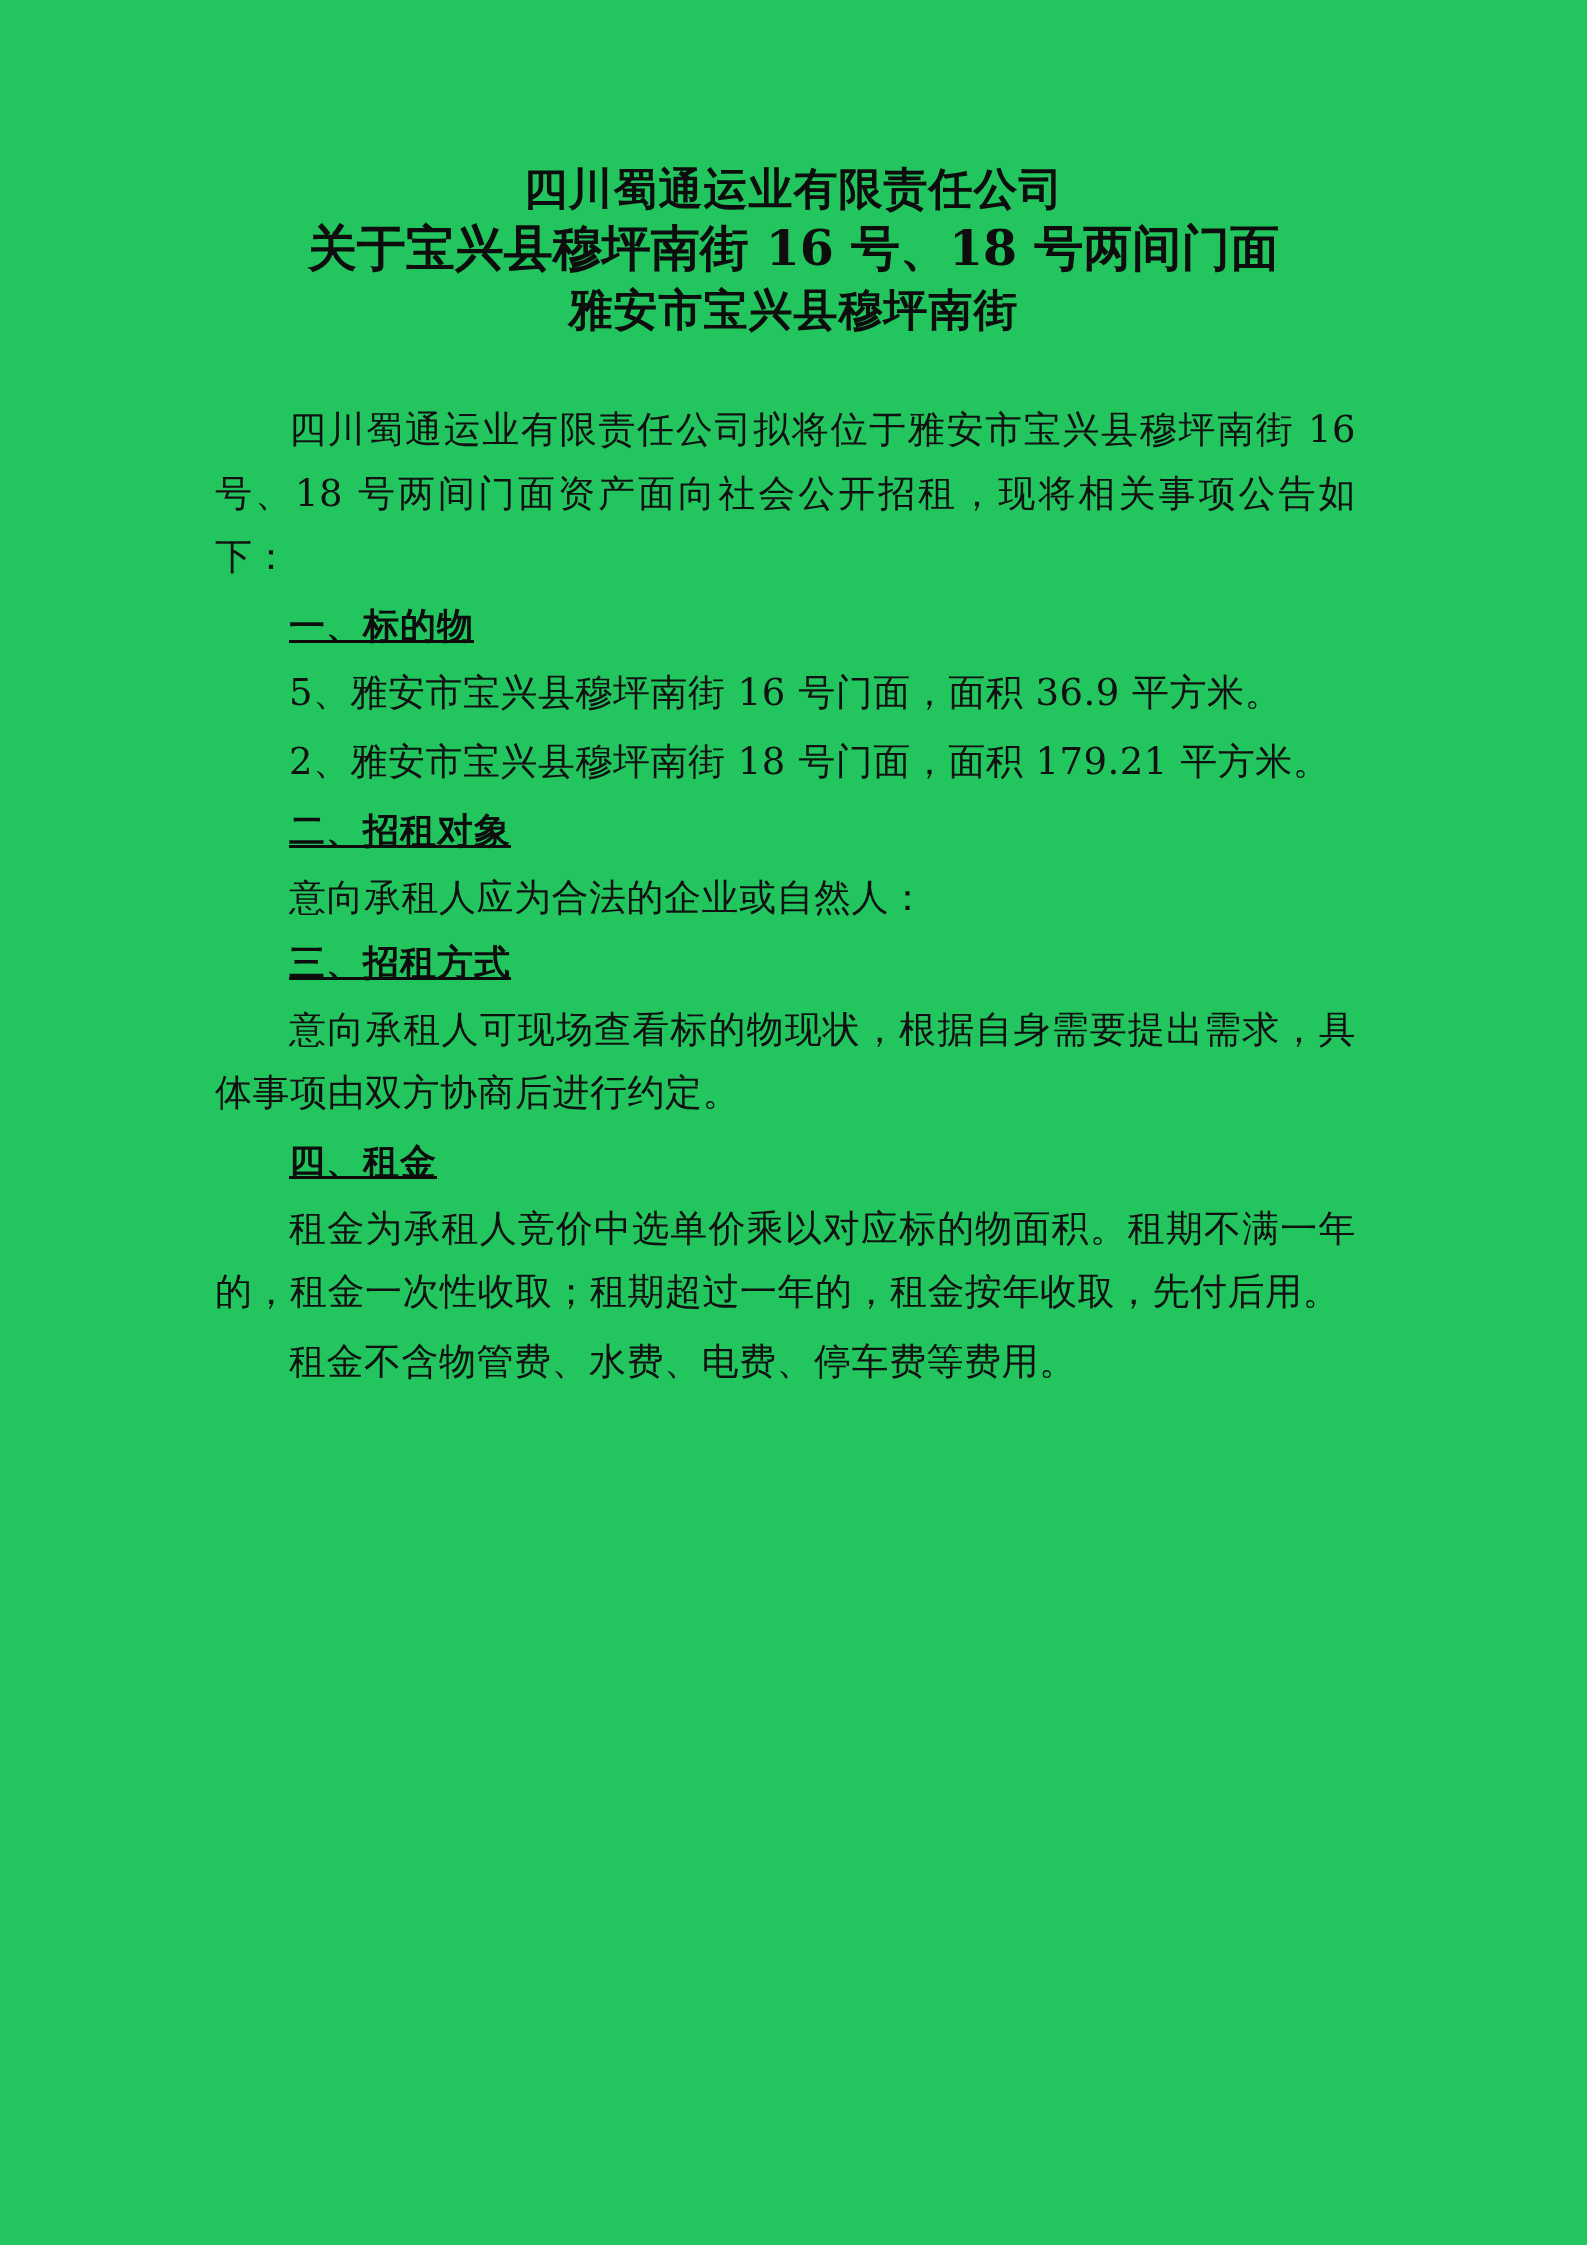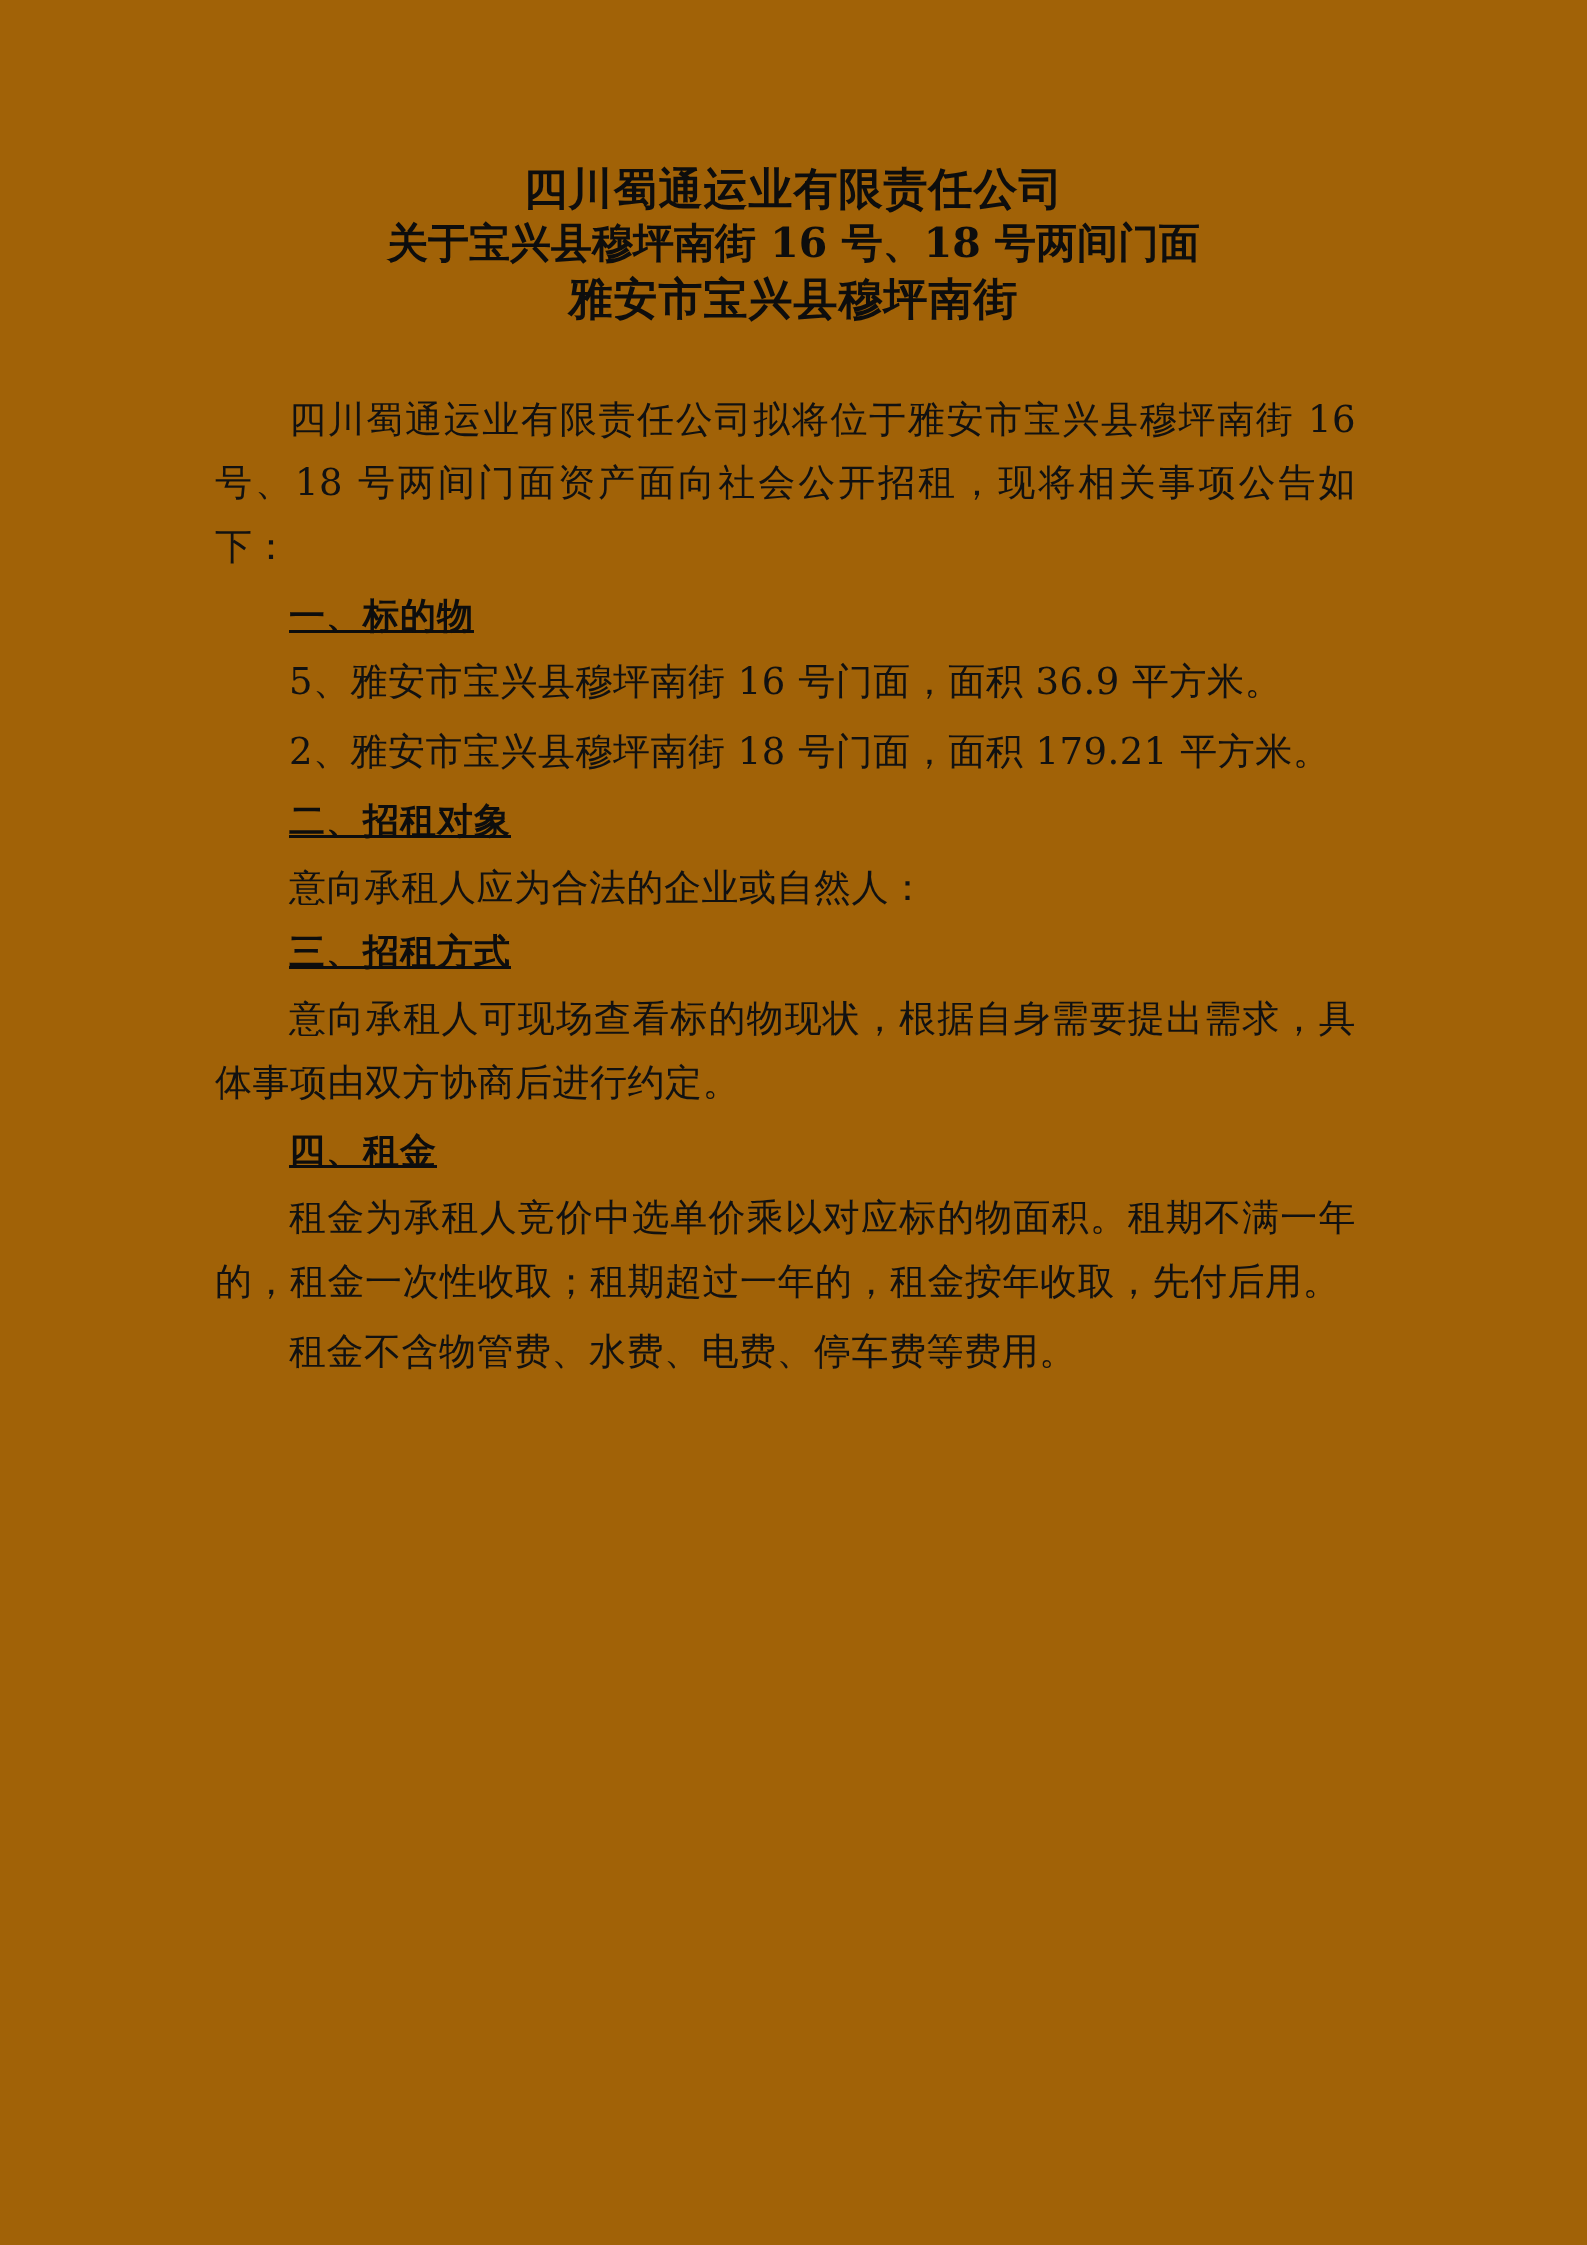--- a/index.html
+++ b/index.html
@@ -7,21 +7,21 @@
     padding: 0;
     background: #ffffff;
   }
   body {
     font-family: "DejaVu Serif", serif;
   }
   .page {
     width: 1587px;
     height: 2245px;
     box-sizing: border-box;
-    background: #a16207;
+    background: #22c55e;
     position: relative;
     padding: 0;
     overflow: hidden;
   }
   .doc-body {
     box-sizing: border-box;
     padding: 160px 215px 0 215px;
   }
   .title-block {
     text-align: center;
@@ -30,21 +30,21 @@
   .title-line {
     font-family: "DejaVu Serif", serif;
     font-weight: bold;
     font-size: 44px;
     line-height: 1.30;
     letter-spacing: 1px;
     color: #0d0d0d;
     white-space: nowrap;
   }
   .title-line.wide {
-    font-size: 41px;
+    font-size: 49px;
     letter-spacing: 0px;
   }
   p.para {
     font-family: "DejaVu Serif", serif;
     font-size: 37px;
     line-height: 1.72;
     color: #111111;
     margin: 0 16px 6px 0;
     text-align: justify;
     text-justify: inter-ideograph;

